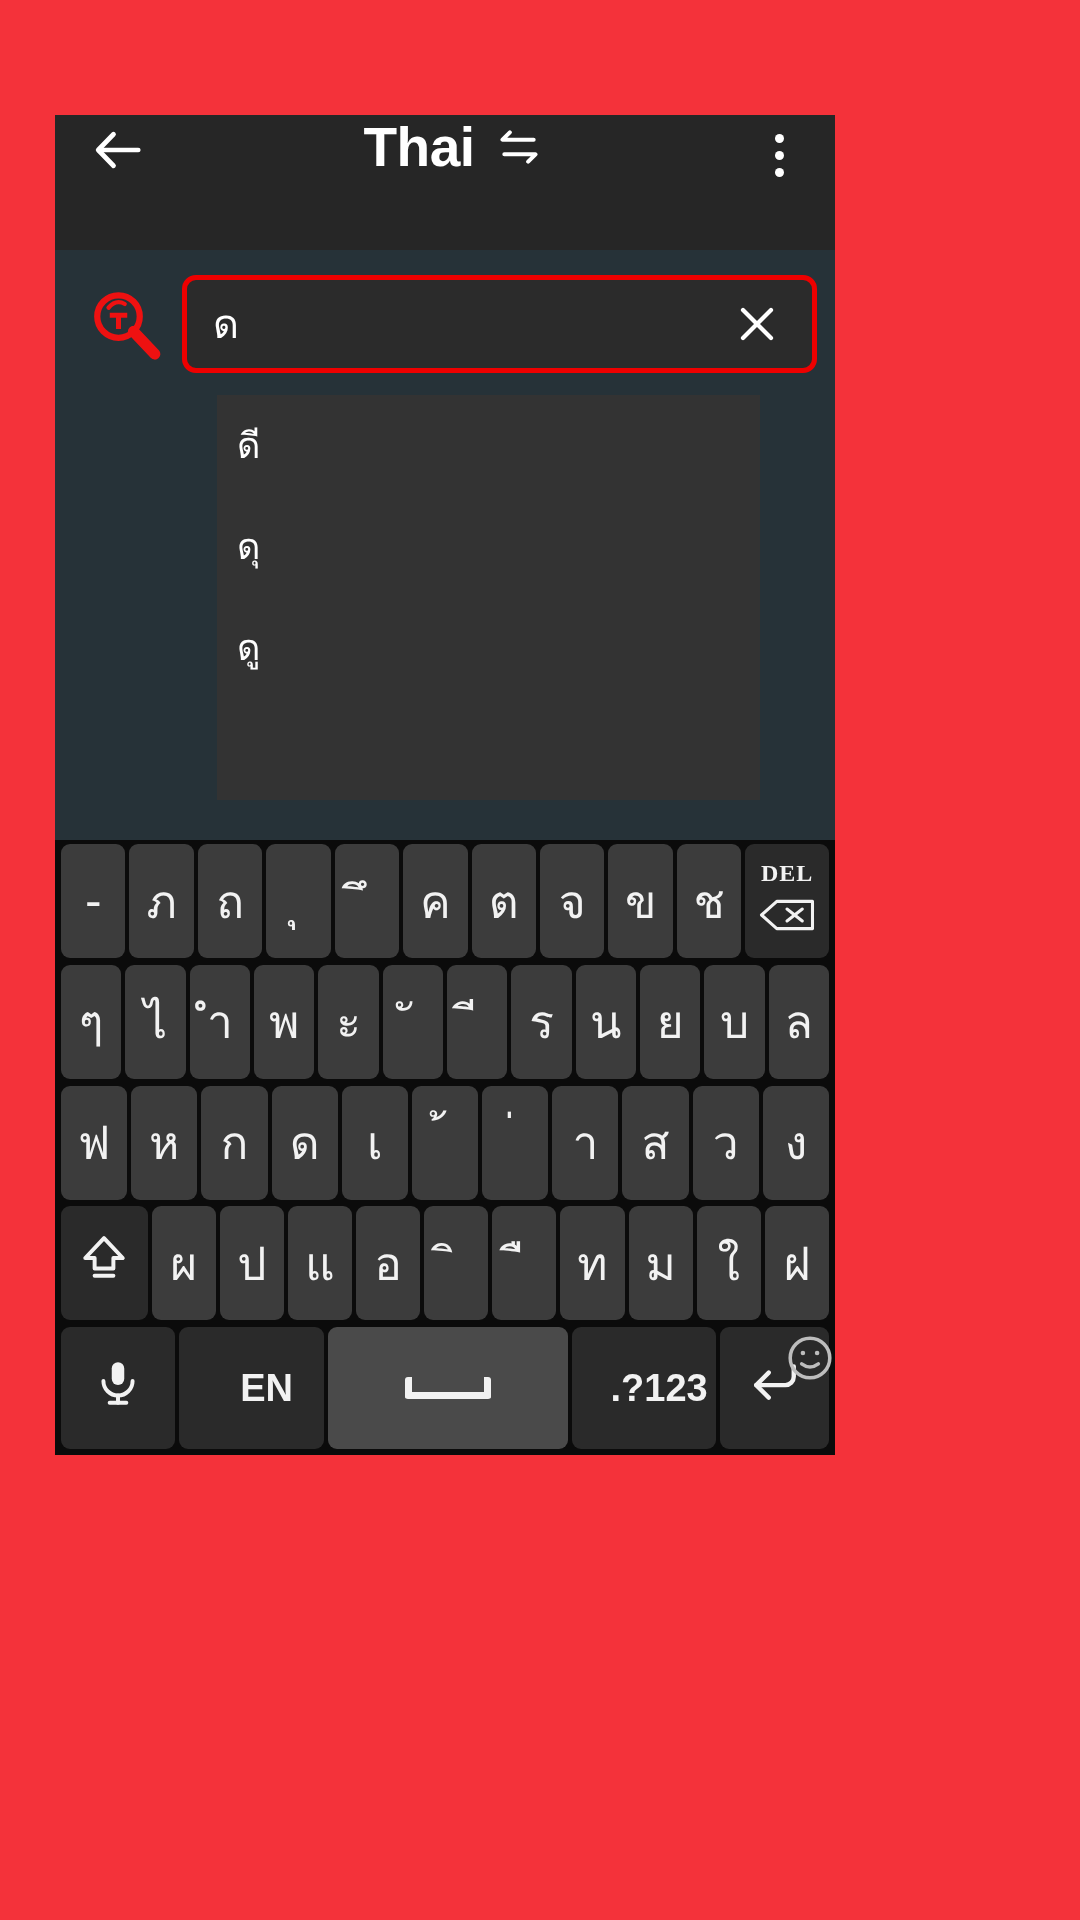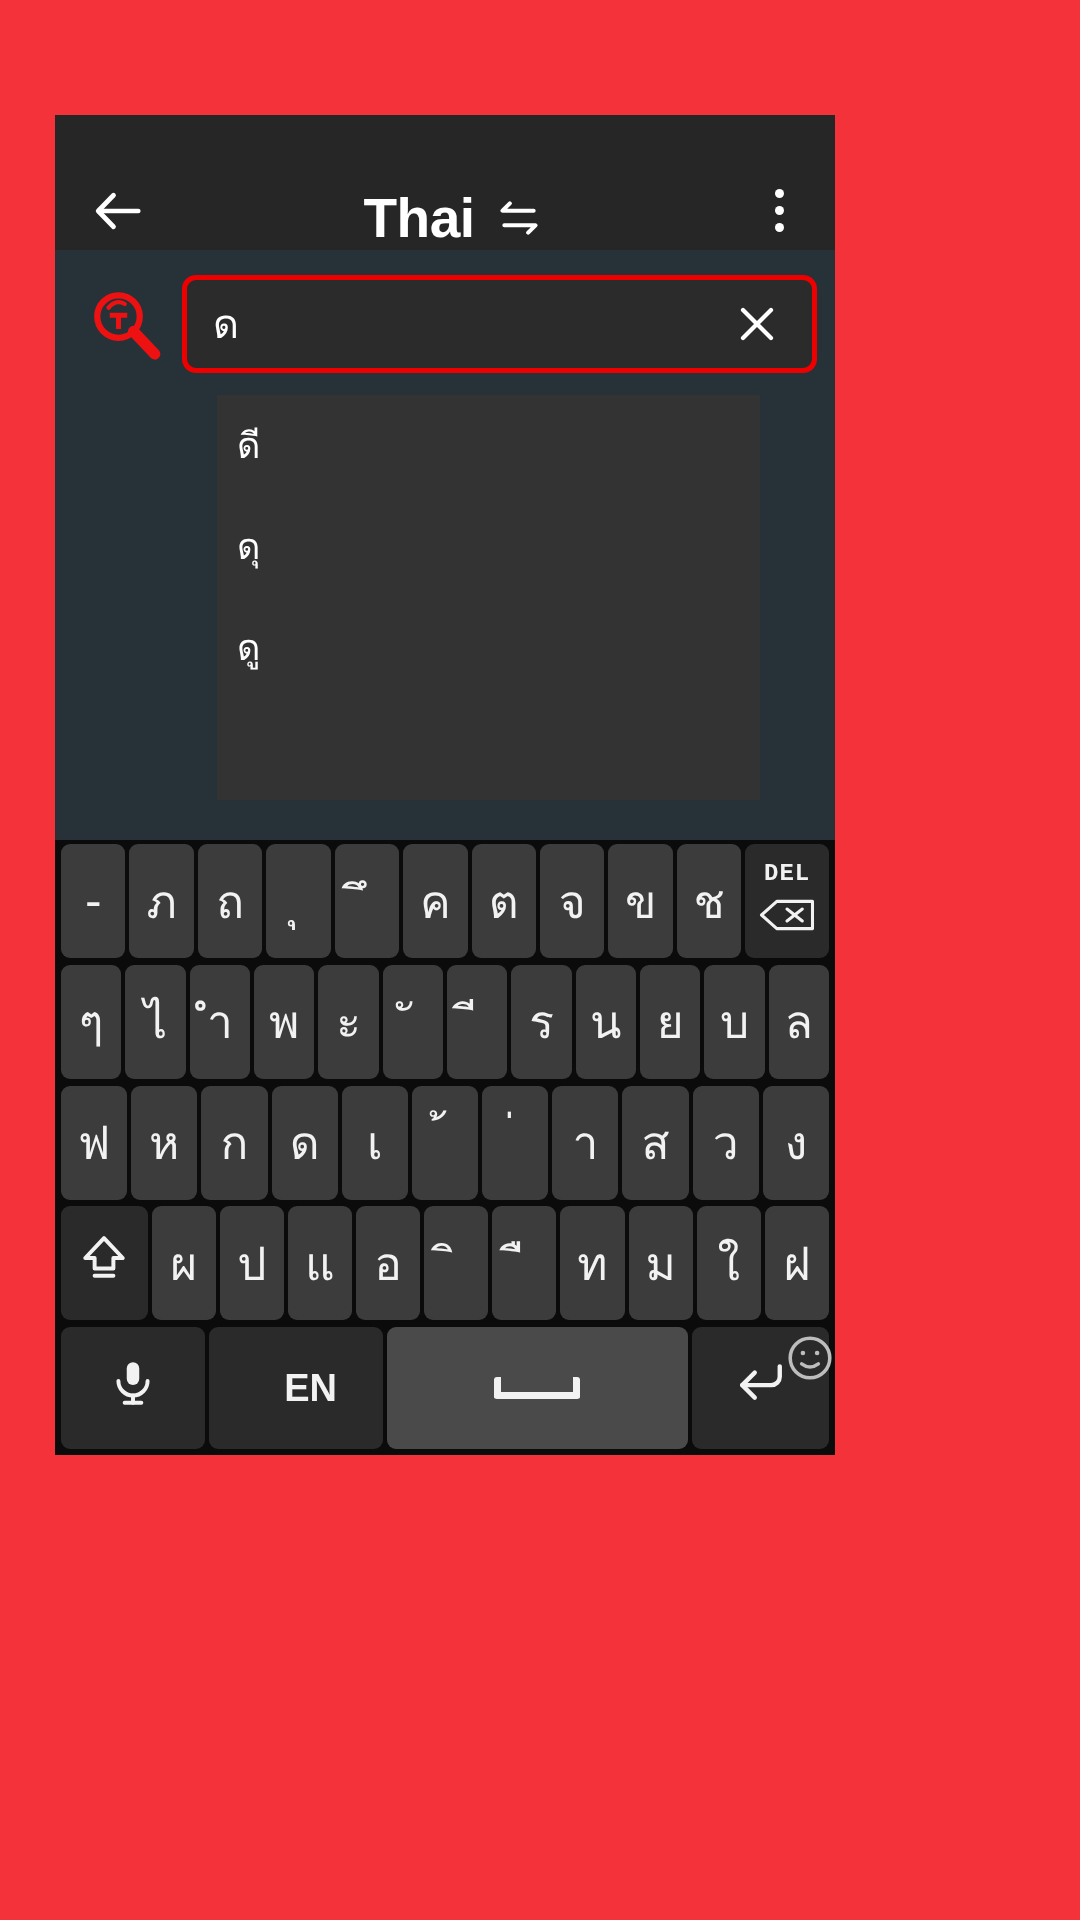--- a/index.html
+++ b/index.html
@@ -18,21 +18,21 @@
     height: 1340px;
     background: #1a1a1a;
     overflow: hidden;
   }
 
   
   #appbar {
     height: 135px;
     background: #262626;
     display: flex;
-    align-items: flex-end;
+    align-items: flex-start;
     padding: 0 26px;
     position: relative;
   }
   #back-btn {
     width: 74px; height: 74px;
     display: flex; align-items: center; justify-content: center;
     flex: 0 0 auto;
   }
   #back-btn svg { width: 54px; height: 54px; }
   #title-wrap {
@@ -151,21 +151,21 @@
     font-size: 46px;
     font-family: "DejaVu Sans", sans-serif;
     position: relative;
     user-select: none;
   }
   .key.dark { background: #2a2a2a; }
   .key.wide2 { flex: 2 1 0; }
   .key.func { font-size: 38px; font-family: "Liberation Sans", sans-serif; font-weight: bold; padding-left: 30px; }
   .key svg { width: 50px; height: 50px; }
   #key-del { flex: 1.3 1 0; flex-direction: column; gap: 2px; }
-  #del-label { font-size: 24px; font-weight: bold; font-family: Liberation Mono, monospace; letter-spacing: 1px; }
+  #del-label { font-size: 24px; font-weight: bold; font-family: Liberation Serif, serif; letter-spacing: 1px; }
   #del-icon svg { width: 58px; height: 34px; }
   #key-shift { flex: 1.35 1 0; }
   #key-enter { flex: 1.9 1 0; }
   #key-space { flex: 4.2 1 0; background: #4a4a4a; }
   #space-glyph {
     width: 86px; height: 22px;
     border-left: 7px solid #f2f2f2;
     border-right: 7px solid #f2f2f2;
     border-bottom: 7px solid #f2f2f2;
     border-radius: 3px;
@@ -417,20 +417,23 @@
             <line x1="8" y1="21.5" x2="16" y2="21.5"></line>
           </svg>
         </span>
       </div>
       <div class="key dark wide2 func">
         <span>EN</span>
       </div>
       <div class="key" id="key-space">
         <span id="space-glyph"></span>
       </div>
+      <div class="key dark wide2 func">
+        <span>.?123</span>
+      </div>
       <div class="key dark" id="key-enter">
         <span>
           <svg viewBox="0 0 24 24" fill="none" stroke="#f2f2f2" stroke-width="2.1" stroke-linecap="round" stroke-linejoin="round">
             <polyline points="9,19 3,13 9,7"></polyline>
             <path d="M3 13 H17 a4 4 0 0 0 4 -4 V4"></path>
           </svg>
         </span>
         <span id="emoji-badge">
           <svg viewBox="0 0 24 24" fill="none" stroke="#bdbdbd" stroke-width="1.7">
             <circle cx="12" cy="12" r="9.5"></circle>

